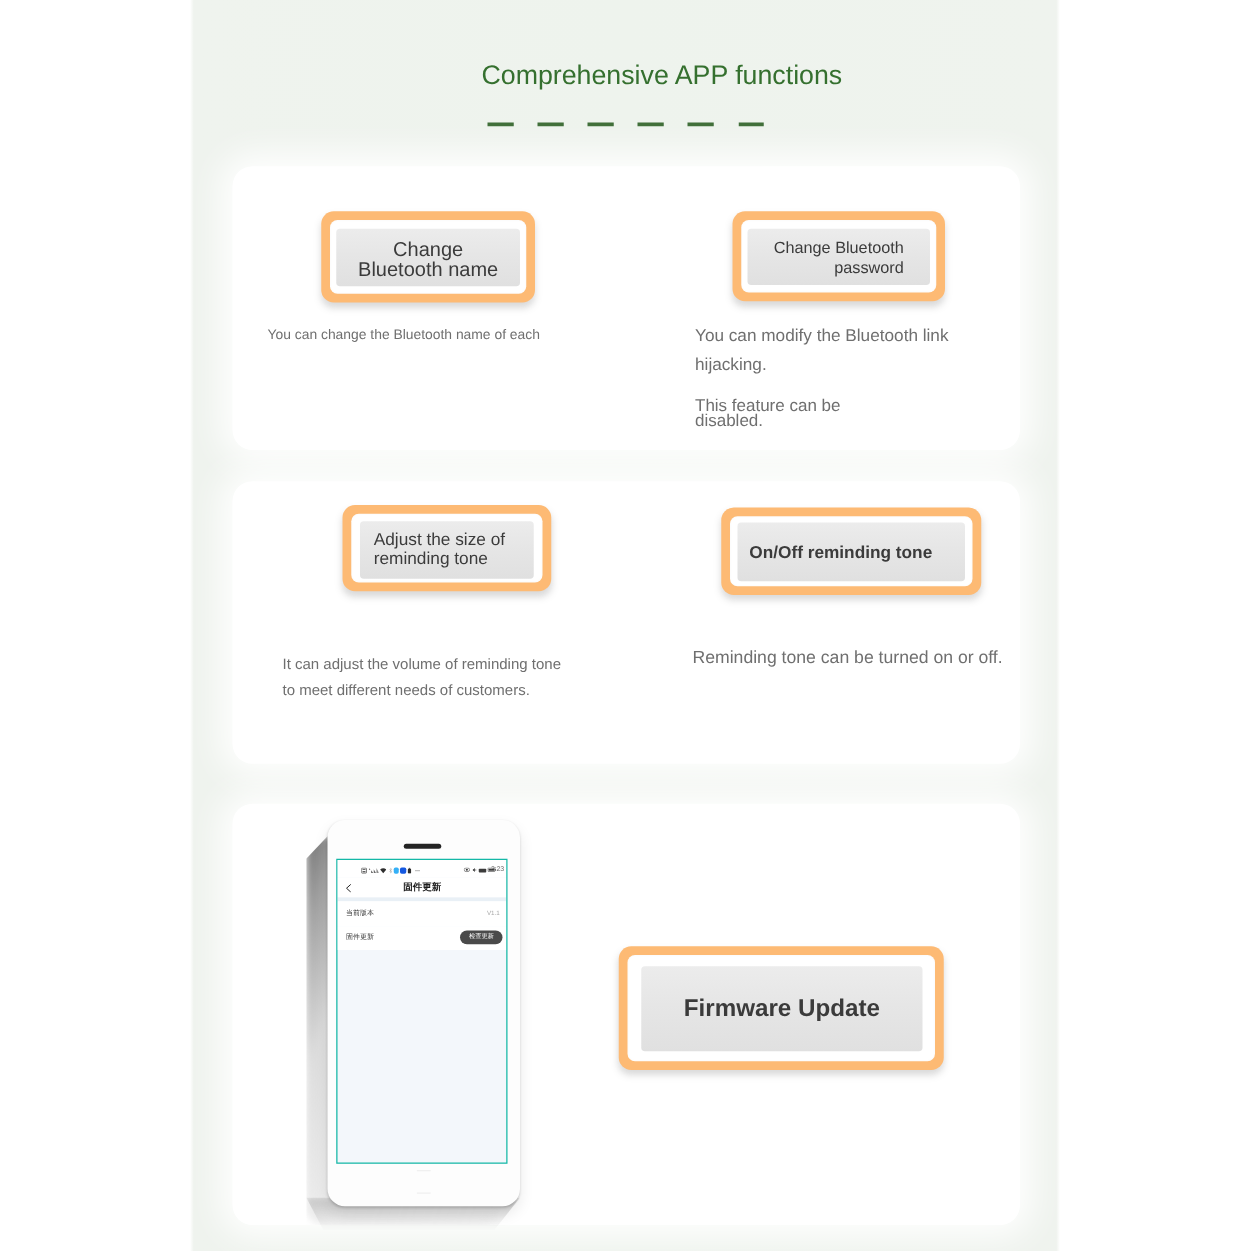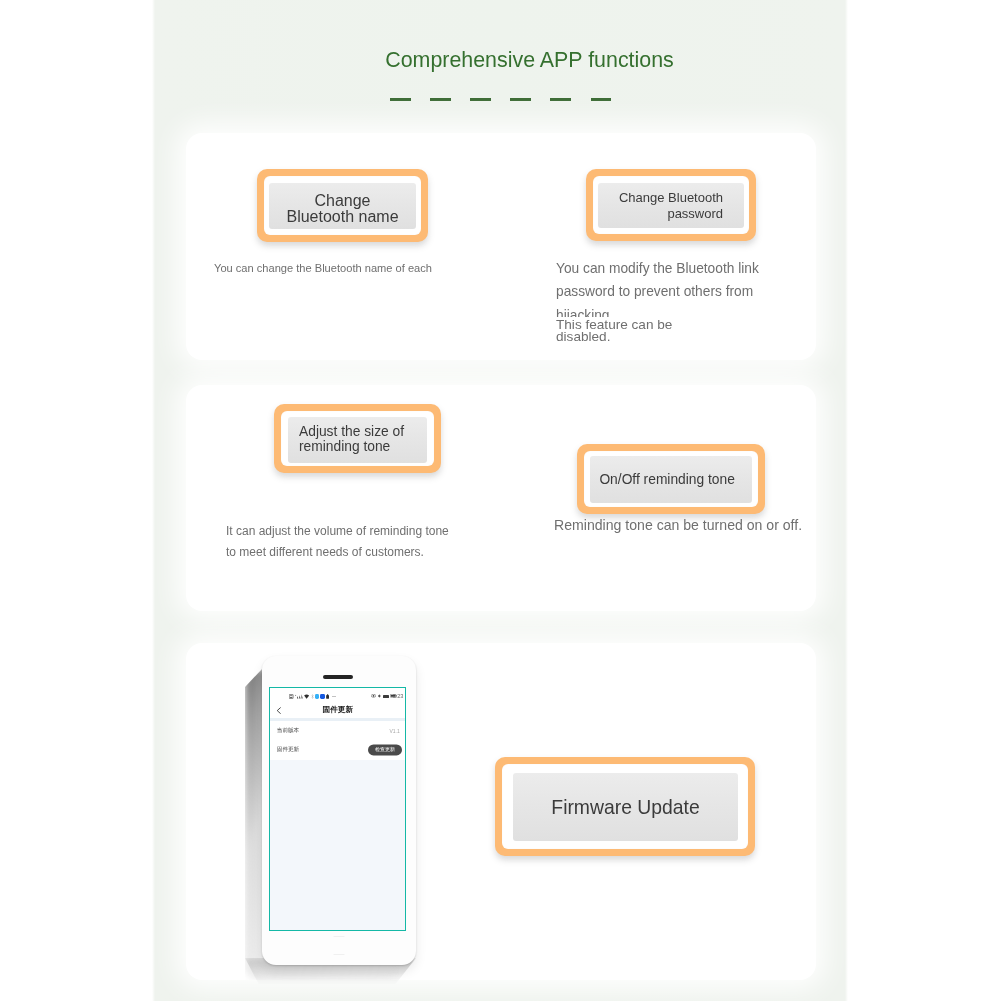--- a/index.html
+++ b/index.html
@@ -28,24 +28,24 @@
        line-height:1.25;text-align:center;white-space:pre-line;}
   .para{position:absolute;color:#6f6f6f;font-size:11.1px;line-height:24.2px;white-space:nowrap;}
   .para .ln{white-space:nowrap;}
   .b1{left:257px;top:169px;width:171px;height:73px;}
   .b1 .inner{font-size:16px;line-height:15.6px;padding-top:5px;}
   .b2{left:586px;top:169px;width:170px;height:72px;}
   .b2 .inner{font-size:13px;line-height:15.6px;text-align:right;}
   .b3{left:252px;top:404px;width:167px;height:69px;margin-left:22px;}
   .b3 .inner{font-size:13.8px;line-height:14.2px;text-align:left;justify-content:flex-start;padding-left:11px;
              left:14px;right:14px;top:12.5px;bottom:10.5px;}
-  .b4{left:577px;top:444px;width:188px;height:70px;}
+  .b4{left:577px;top:406px;width:208px;height:70px;font-weight:bold;}
   .b4 .inner{font-size:13.8px;text-align:left;justify-content:flex-start;padding-left:9px;
              left:13.4px;right:13.2px;top:12px;bottom:11px;}
-  .b5{left:495px;top:757px;width:260px;height:99px;}
+  .b5{left:495px;top:757px;width:260px;height:99px;font-weight:bold;}
   .b5 .inner{font-size:19.35px;left:18px;right:17px;top:15.5px;bottom:15px;}
   .p1{left:214px;top:256px;width:230px;}
   .p2{left:556px;top:257px;width:215px;font-size:13.75px;line-height:23.4px;}
   .p2b{left:553px;top:319px;width:204px;font-size:13.6px;line-height:12px;
        background:#fff;padding-top:2px;padding-left:3px;margin-top:-2px;}
   .p3{left:226px;top:521px;width:240px;font-size:12.0px;line-height:21.4px;}
   .p4{left:554px;top:513px;width:265px;font-size:14.1px;}
 
   
   .phone-wrap{position:absolute;left:240px;top:640px;width:200px;height:350px;}
@@ -116,21 +116,20 @@
     <div class="ln">You can change the Bluetooth name of each</div>
   </div>
 
   <div class="btn b2">
     <div class="gap"></div>
     <div class="inner">Change Bluetooth
 password</div>
   </div>
   <div class="para p2">
     <div class="ln">You can modify the Bluetooth link</div>
-    <div class="ln">password to prevent others from</div>
     <div class="ln">hijacking.</div>
   </div>
   <div class="para p2b">
     <div class="ln">This feature can be</div>
     <div class="ln">disabled.</div>
   </div>
 
   <div class="btn b3">
     <div class="gap"></div>
     <div class="inner">Adjust the size of

